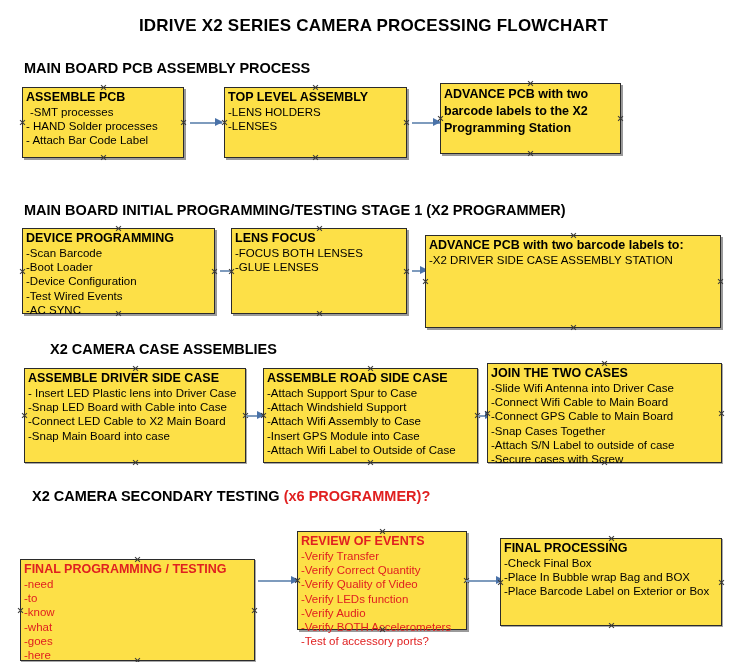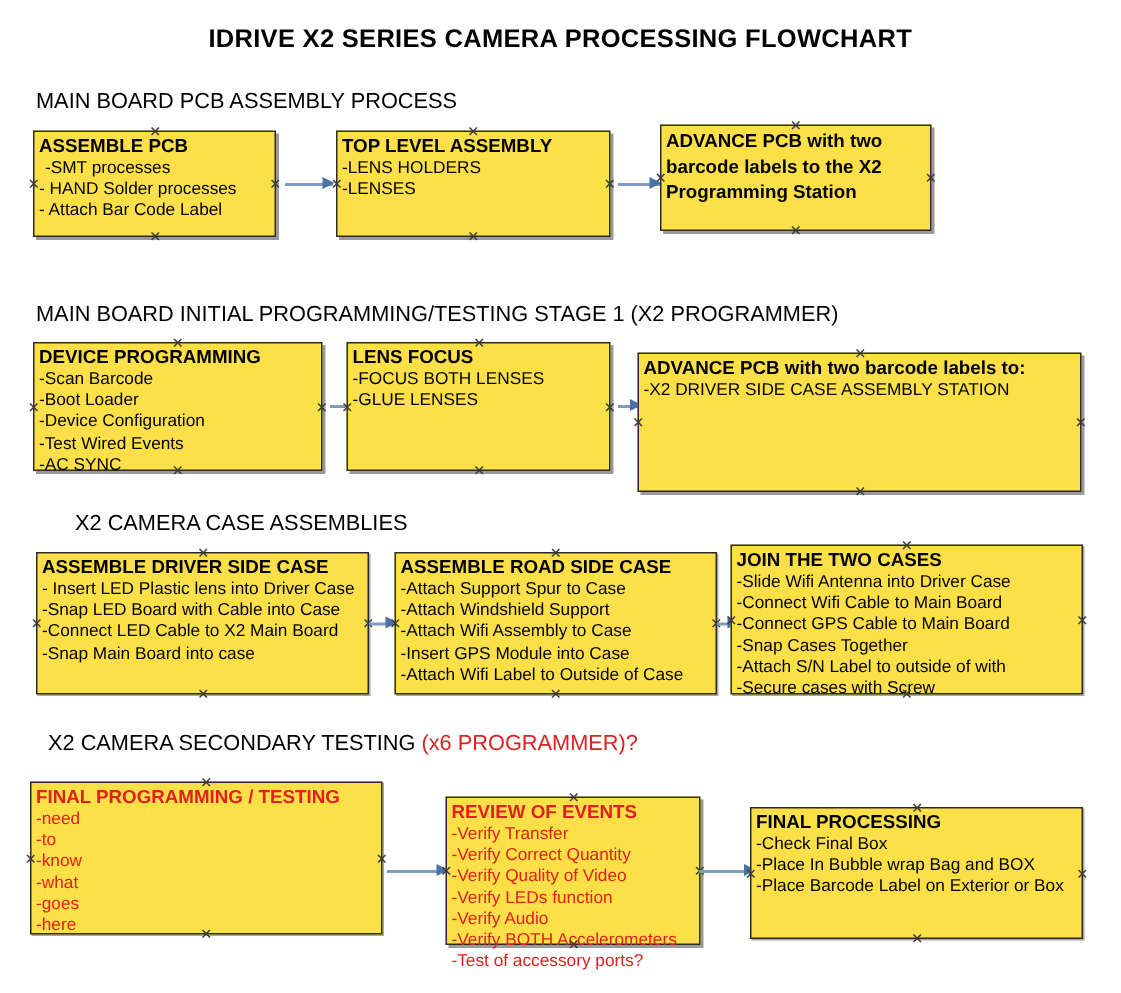--- a/index.html
+++ b/index.html
@@ -25,21 +25,21 @@
     text-align: center;
     font-size: 17px;
     font-weight: bold;
     letter-spacing: .2px;
     color: #000;
   }
 
   
   .section-heading {
     position: absolute;
-    font-weight: normal;
+    font-weight: bold;
     font-size: 14.5px;
     color: #000;
     white-space: nowrap;
   }
   .section-heading .accent {
     color: #e02020;
   }
 
   
   .pbox {
@@ -251,33 +251,33 @@
   <span class="shaft"></span>
   <span class="head"></span>
 </div>
 
 <div class="pbox thin-shadow" style="left:487px; top:363px; width:235px; height:100px;">
   <div class="btitle">JOIN THE TWO CASES</div>
   <div class="bline">-Slide Wifi Antenna into Driver Case</div>
   <div class="bline">-Connect Wifi Cable to Main Board</div>
   <div class="bline">-Connect GPS Cable to Main Board</div>
   <div class="bline">-Snap Cases Together</div>
-  <div class="bline">-Attach S/N Label to outside of with</div>
+  <div class="bline">-Attach S/N Label to outside of case</div>
   <div class="bline">-Secure cases with Screw</div>
   <span class="handle h-top"></span>
   <span class="handle h-bottom"></span>
   <span class="handle h-left"></span>
   <span class="handle h-right"></span>
 </div>
 
 <div class="section-heading" style="left:32px; top:488px;">
   <span>X2 CAMERA SECONDARY TESTING </span><span class="accent">(x6 PROGRAMMER)?</span>
 </div>
 
-<div class="pbox red thin-shadow" style="left:20px; top:521px; width:235px; height:102px;">
+<div class="pbox red thin-shadow" style="left:20px; top:559px; width:235px; height:102px;">
   <div class="btitle">FINAL PROGRAMMING / TESTING</div>
   <div class="bline">-need</div>
   <div class="bline">-to</div>
   <div class="bline">-know</div>
   <div class="bline">-what</div>
   <div class="bline">-goes</div>
   <div class="bline">-here</div>
   <span class="handle h-top"></span>
   <span class="handle h-bottom"></span>
   <span class="handle h-left"></span>

